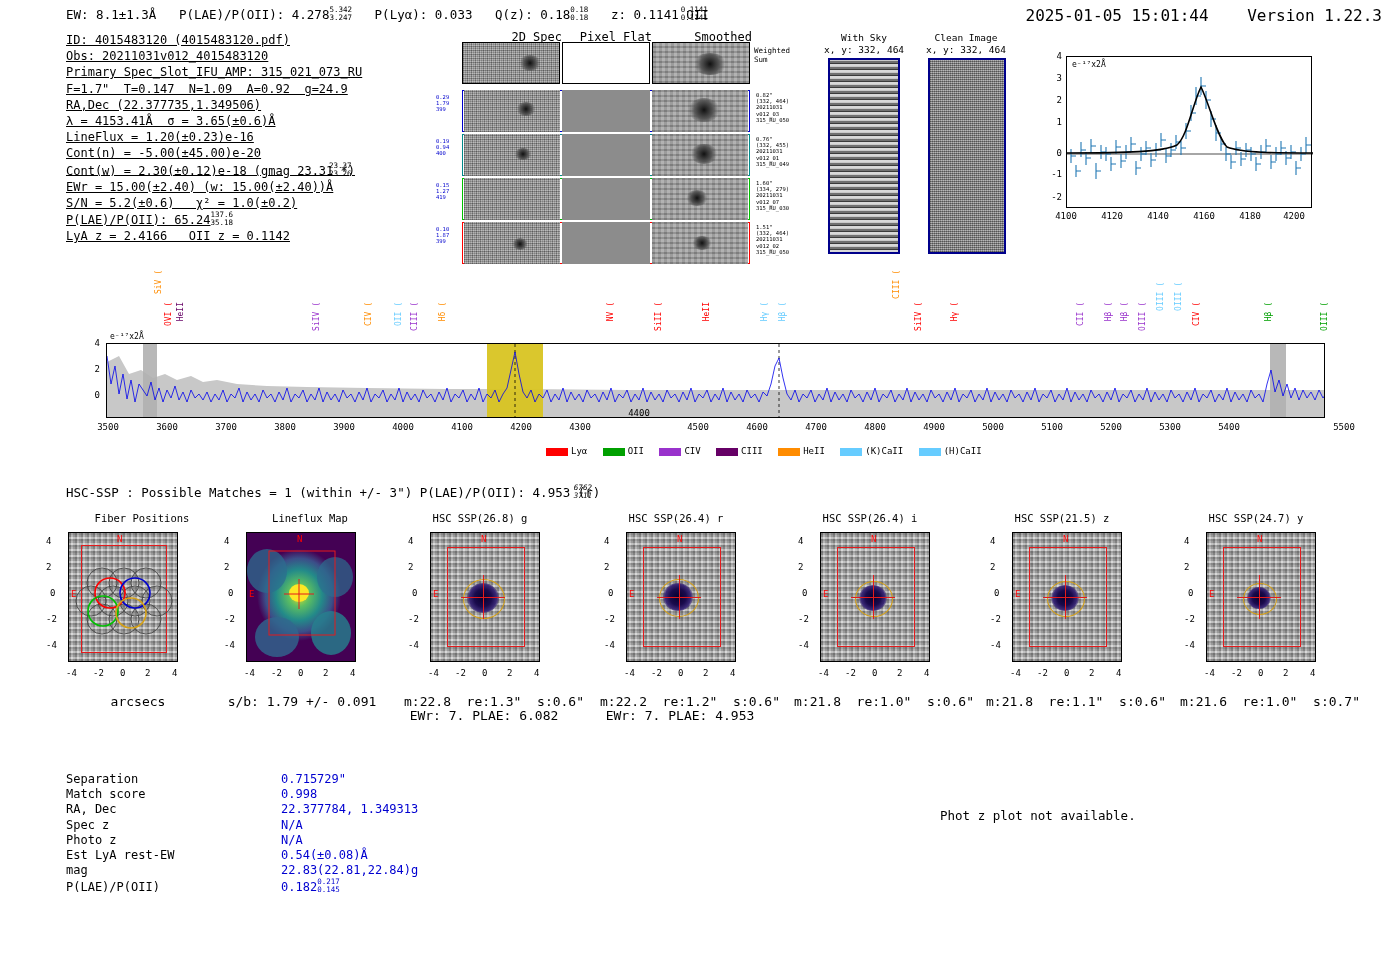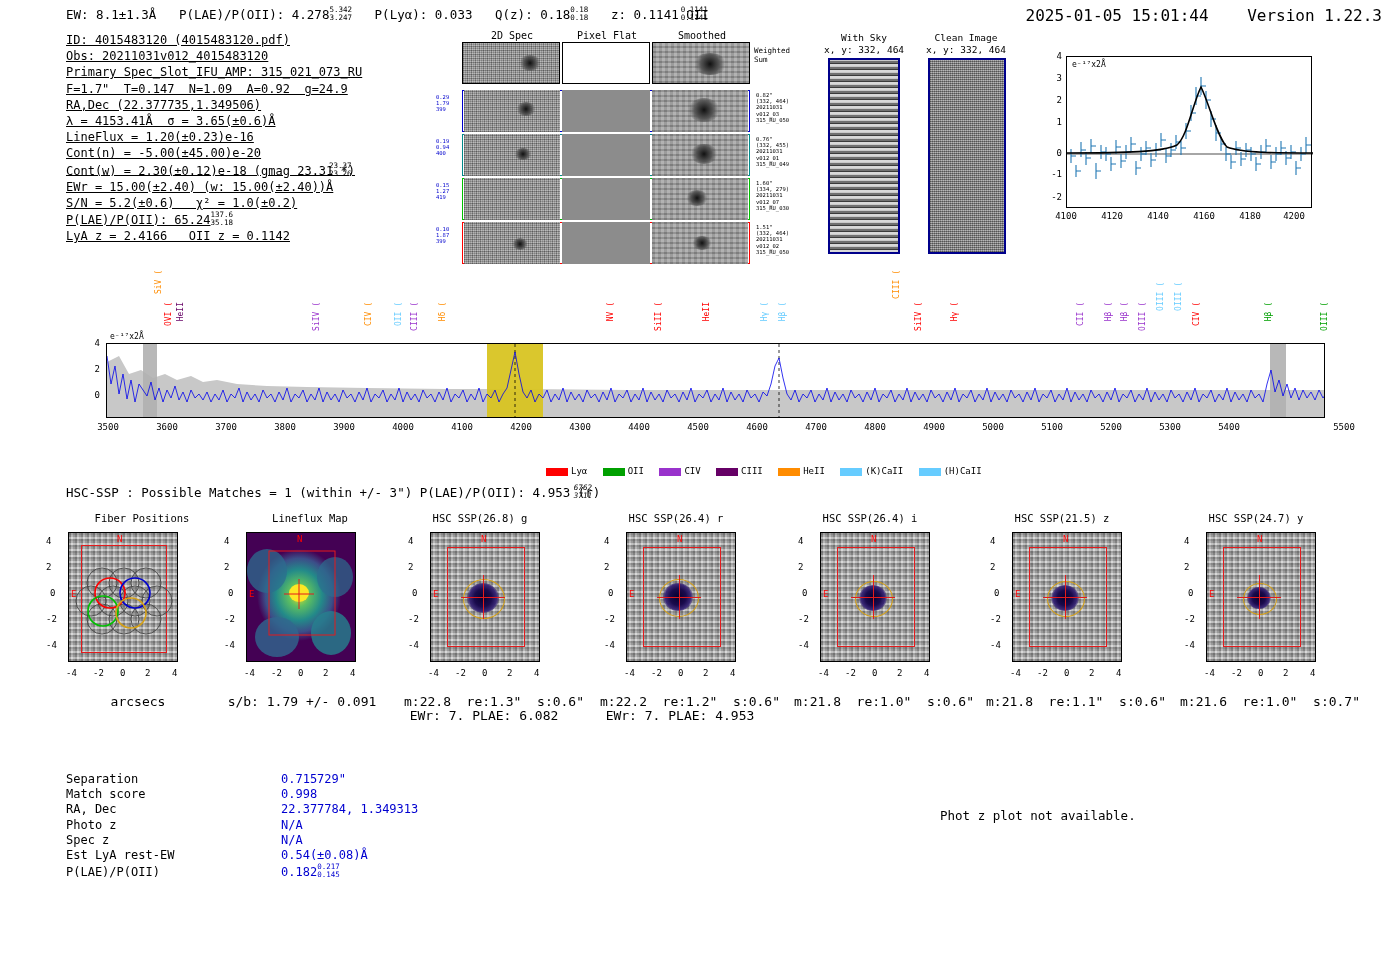--- a/index.html
+++ b/index.html
@@ -20,21 +20,21 @@
   #header-line { top:6px; left:66px; font-size:12.5px; letter-spacing:0px; }
   #version-stamp { top:6px; right:18px; font-size:16px; }
   .fracbox { display:inline-block; vertical-align:-0.15em; font-size:7.5px; line-height:1.05; text-align:left; }
 
   
   #info-block { top:32px; left:66px; font-size:12px; line-height:16.2px; }
   #info-block div { white-space:pre;text-decoration:underline; }
 
   
   #spec2d { top:30px; left:462px; width:300px; height:230px; }
-  .panel-label { font-size:10px; text-align:center; }
+  .panel-label { font-size:12px; text-align:right; }
   .specrow { position:absolute; left:0; width:290px; }
   .cell { position:absolute; top:0; height:100%; }
   .noise {
     background-color:#9a9a9a;
     background-image:
       repeating-linear-gradient(0deg, rgba(0,0,0,.22) 0 1px, rgba(255,255,255,.18) 1px 2px, rgba(0,0,0,.10) 2px 3px, rgba(255,255,255,.10) 3px 4px),
       repeating-linear-gradient(90deg, rgba(0,0,0,.24) 0 1px, rgba(255,255,255,.20) 1px 2px, rgba(0,0,0,.08) 2px 3px, rgba(255,255,255,.14) 3px 4px);
   }
   .flatgrey { background:#8c8c8c; }
   .smooth {
@@ -63,21 +63,21 @@
 
   
   .axes { position:absolute; border:1px solid #000; background:#fff; }
   .ticklbl { position:absolute; font-size:9px; text-align:center; }
 
   
   #fullspec-wrap { top:268px; left:66px; width:1265px; height:190px; }
   #fullspec-axes { position:absolute; left:40px; top:75px; width:1219px; height:75px; border:1px solid #000; background:#fff; overflow:hidden; }
   .emline-lbl { position:absolute; font-size:8px; writing-mode:vertical-rl; transform:rotate(180deg); white-space:nowrap; }
   #legend { position:absolute; left:480px; top:178px; font-size:9px; }
-  .lgitem { display:inline-block; margin-right:10px;margin-top:20px; }
+  .lgitem { display:inline-block; margin-right:10px; }
   .lgsw { display:inline-block; width:22px; height:8px; vertical-align:middle; margin-right:3px; }
 
   
   #hsc-title { top:484px; left:66px; font-size:12.5px; }
   .cutout-ttl { position:absolute; font-size:10.5px; text-align:center; width:160px; }
   .cutbox { position:absolute; width:110px; height:130px; border:1px solid #000; overflow:hidden; }
   .greynoise {
     background:#b9b9b9;
     background-image:
       repeating-linear-gradient(0deg, rgba(0,0,0,.20) 0 2px, rgba(255,255,255,.28) 2px 4px, rgba(0,0,0,.10) 4px 6px),
@@ -367,21 +367,21 @@
 
   <div class="ticklbl" style="left:22px;   top:154px; width:40px;">3500</div>
   <div class="ticklbl" style="left:81px;   top:154px; width:40px;">3600</div>
   <div class="ticklbl" style="left:140px;  top:154px; width:40px;">3700</div>
   <div class="ticklbl" style="left:199px;  top:154px; width:40px;">3800</div>
   <div class="ticklbl" style="left:258px;  top:154px; width:40px;">3900</div>
   <div class="ticklbl" style="left:317px;  top:154px; width:40px;">4000</div>
   <div class="ticklbl" style="left:376px;  top:154px; width:40px;">4100</div>
   <div class="ticklbl" style="left:435px;  top:154px; width:40px;">4200</div>
   <div class="ticklbl" style="left:494px;  top:154px; width:40px;">4300</div>
-  <div class="ticklbl" style="left:553px;  top:154px; width:40px;">4400</div>
+  <div class="ticklbl" style="left:553px;  top:140px; width:40px;">4400</div>
   <div class="ticklbl" style="left:612px;  top:154px; width:40px;">4500</div>
   <div class="ticklbl" style="left:671px;  top:154px; width:40px;">4600</div>
   <div class="ticklbl" style="left:730px;  top:154px; width:40px;">4700</div>
   <div class="ticklbl" style="left:789px;  top:154px; width:40px;">4800</div>
   <div class="ticklbl" style="left:848px;  top:154px; width:40px;">4900</div>
   <div class="ticklbl" style="left:907px;  top:154px; width:40px;">5000</div>
   <div class="ticklbl" style="left:966px;  top:154px; width:40px;">5100</div>
   <div class="ticklbl" style="left:1025px; top:154px; width:40px;">5200</div>
   <div class="ticklbl" style="left:1084px; top:154px; width:40px;">5300</div>
   <div class="ticklbl" style="left:1143px; top:154px; width:40px;">5400</div>
@@ -593,19 +593,20 @@
 <div class="axlbl" style="left:1204px; top:668px;">-4</div>
 <div class="axlbl" style="left:1231px; top:668px;">-2</div>
 <div class="axlbl" style="left:1258px; top:668px;">0</div>
 <div class="axlbl" style="left:1283px; top:668px;">2</div>
 <div class="axlbl" style="left:1310px; top:668px;">4</div>
 
 <div class="abs" id="bottom-table">
   <div><span class="k">Separation</span><span class="v">0.715729"</span></div>
   <div><span class="k">Match score</span><span class="v">0.998</span></div>
   <div><span class="k">RA, Dec</span><span class="v">22.377784, 1.349313</span></div>
+  <div><span class="k">Spec z</span><span class="v">N/A</span></div>
   <div><span class="k">Photo z</span><span class="v">N/A</span></div>
-  <div><span class="k">Spec z</span><span class="v">N/A</span></div>
   <div><span class="k">Est LyA rest-EW</span><span class="v">0.54(±0.08)Å</span></div>
+  <div><span class="k">mag</span><span class="v">22.83(22.81,22.84)g</span></div>
   <div><span class="k">P(LAE)/P(OII)</span><span class="v">0.182</span><span class="fracbox" style="color:#0000d0;"><span>0.217</span><br><span>0.145</span></span></div>
 </div>
 
 <div class="abs" id="photz-msg">Phot z plot not available.</div>
 
 </body></html>

